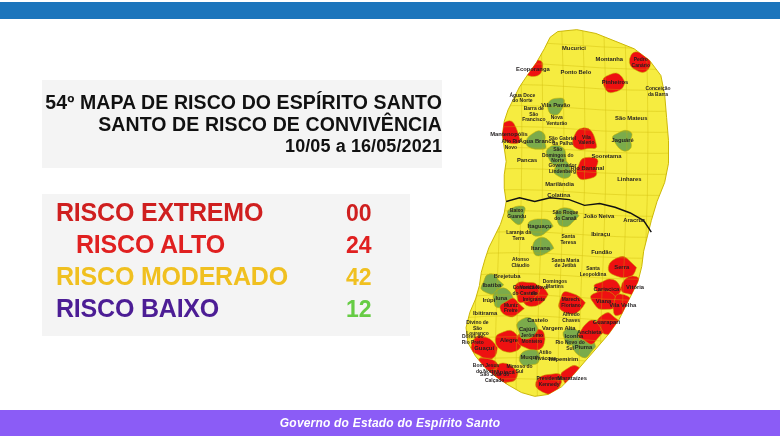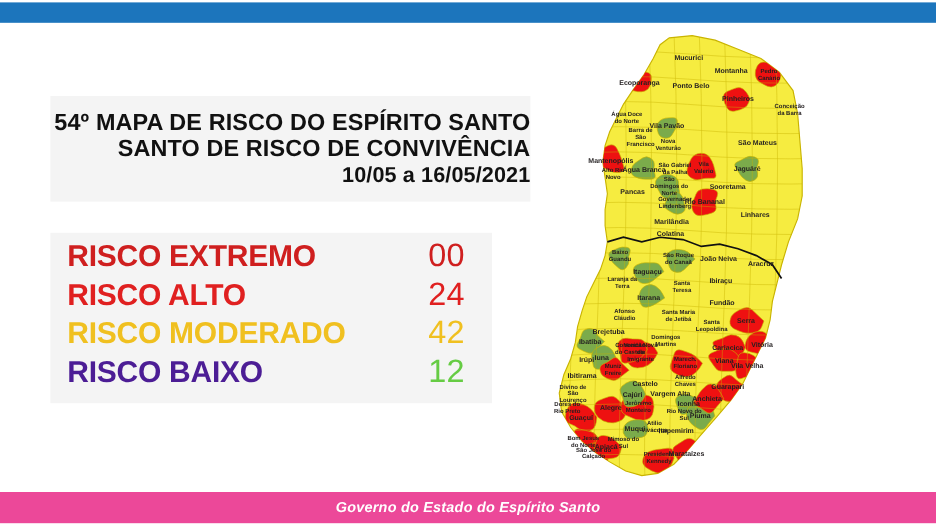--- a/index.html
+++ b/index.html
@@ -48,24 +48,24 @@
     padding:0 12px 0 14px;
     box-sizing:border-box;
   }
   .legend-label{
     font-weight:bold;
     font-size:25px;
     letter-spacing:-0.2px;
     white-space:nowrap;
   }
   .legend-count{
-    font-weight:normal;
-    font-size:27px;
+    font-weight:bold;
+    font-size:23px;
     min-width:52px;
-    text-align:center;
+    text-align:left;
   }
 
   
   .footer{
     position:absolute;left:0;top:410px;width:780px;height:26px;
     background:#ff00ff;
     display:flex;align-items:center;justify-content:center;
   }
   .footer-text{
     color:#ffffff;
@@ -103,21 +103,21 @@
     <div class="title-line">SANTO DE RISCO DE CONVIVÊNCIA</div>
     <div class="title-line l3">10/05 a 16/05/2021</div>
   </div>
 
   <div class="legend" style="background: rgb(244, 244, 244);">
     <div class="legend-row">
       <span class="legend-label" style="color: rgb(207, 31, 31);">RISCO EXTREMO</span>
       <span class="legend-count" style="color: rgb(207, 31, 31);">00</span>
     </div>
     <div class="legend-row">
-      <span class="legend-label" style="color: rgb(224, 32, 32);">RISCO ALTO</span>
+      <span class="legend-label" style="color: rgb(224, 32, 32); margin-left: 20px;">RISCO ALTO</span>
       <span class="legend-count" style="color: rgb(224, 32, 32);">24</span>
     </div>
     <div class="legend-row">
       <span class="legend-label" style="color: rgb(240, 192, 32);">RISCO MODERADO</span>
       <span class="legend-count" style="color: rgb(240, 192, 32);">42</span>
     </div>
     <div class="legend-row">
       <span class="legend-label" style="color: #4c1d95;">RISCO BAIXO</span>
       <span class="legend-count" style="color: rgb(102, 204, 68);">12</span>
     </div>
@@ -283,17 +283,17 @@
           <text class="mlabel" x="37" y="175.5"><tspan x="37" dy="0">Muqui</tspan></text>
           <text class="mlabel sm" x="45.5" y="173.5"><tspan x="45.5" dy="0">Atilio</tspan><tspan x="45.5" dy="3">Vivácqua</tspan></text>
           <text class="mlabel" x="55" y="176.5"><tspan x="55" dy="0">Itapemirim</tspan></text>
           <text class="mlabel sm" x="47.5" y="187" fill="#5a0000"><tspan x="47.5" dy="0">Presidente</tspan><tspan x="47.5" dy="3">Kennedy</tspan></text>
           <text class="mlabel" x="59.5" y="186.5" fill="#5a0000"><tspan x="59.5" dy="0">Marataízes</tspan></text>
           <text class="mlabel" x="36" y="160.5"><tspan x="36" dy="0">Cajúri</tspan></text>
         </g>
     </svg>
   </div>
 
-  <div class="footer" style="background: #ec4899;">
+  <div class="footer" style="background: #8b5cf6;">
     <span class="footer-text" style="color: rgb(255, 255, 255);">Governo do Estado do Espírito Santo</span>
   </div>
 
 </div>
 
 </body></html>

